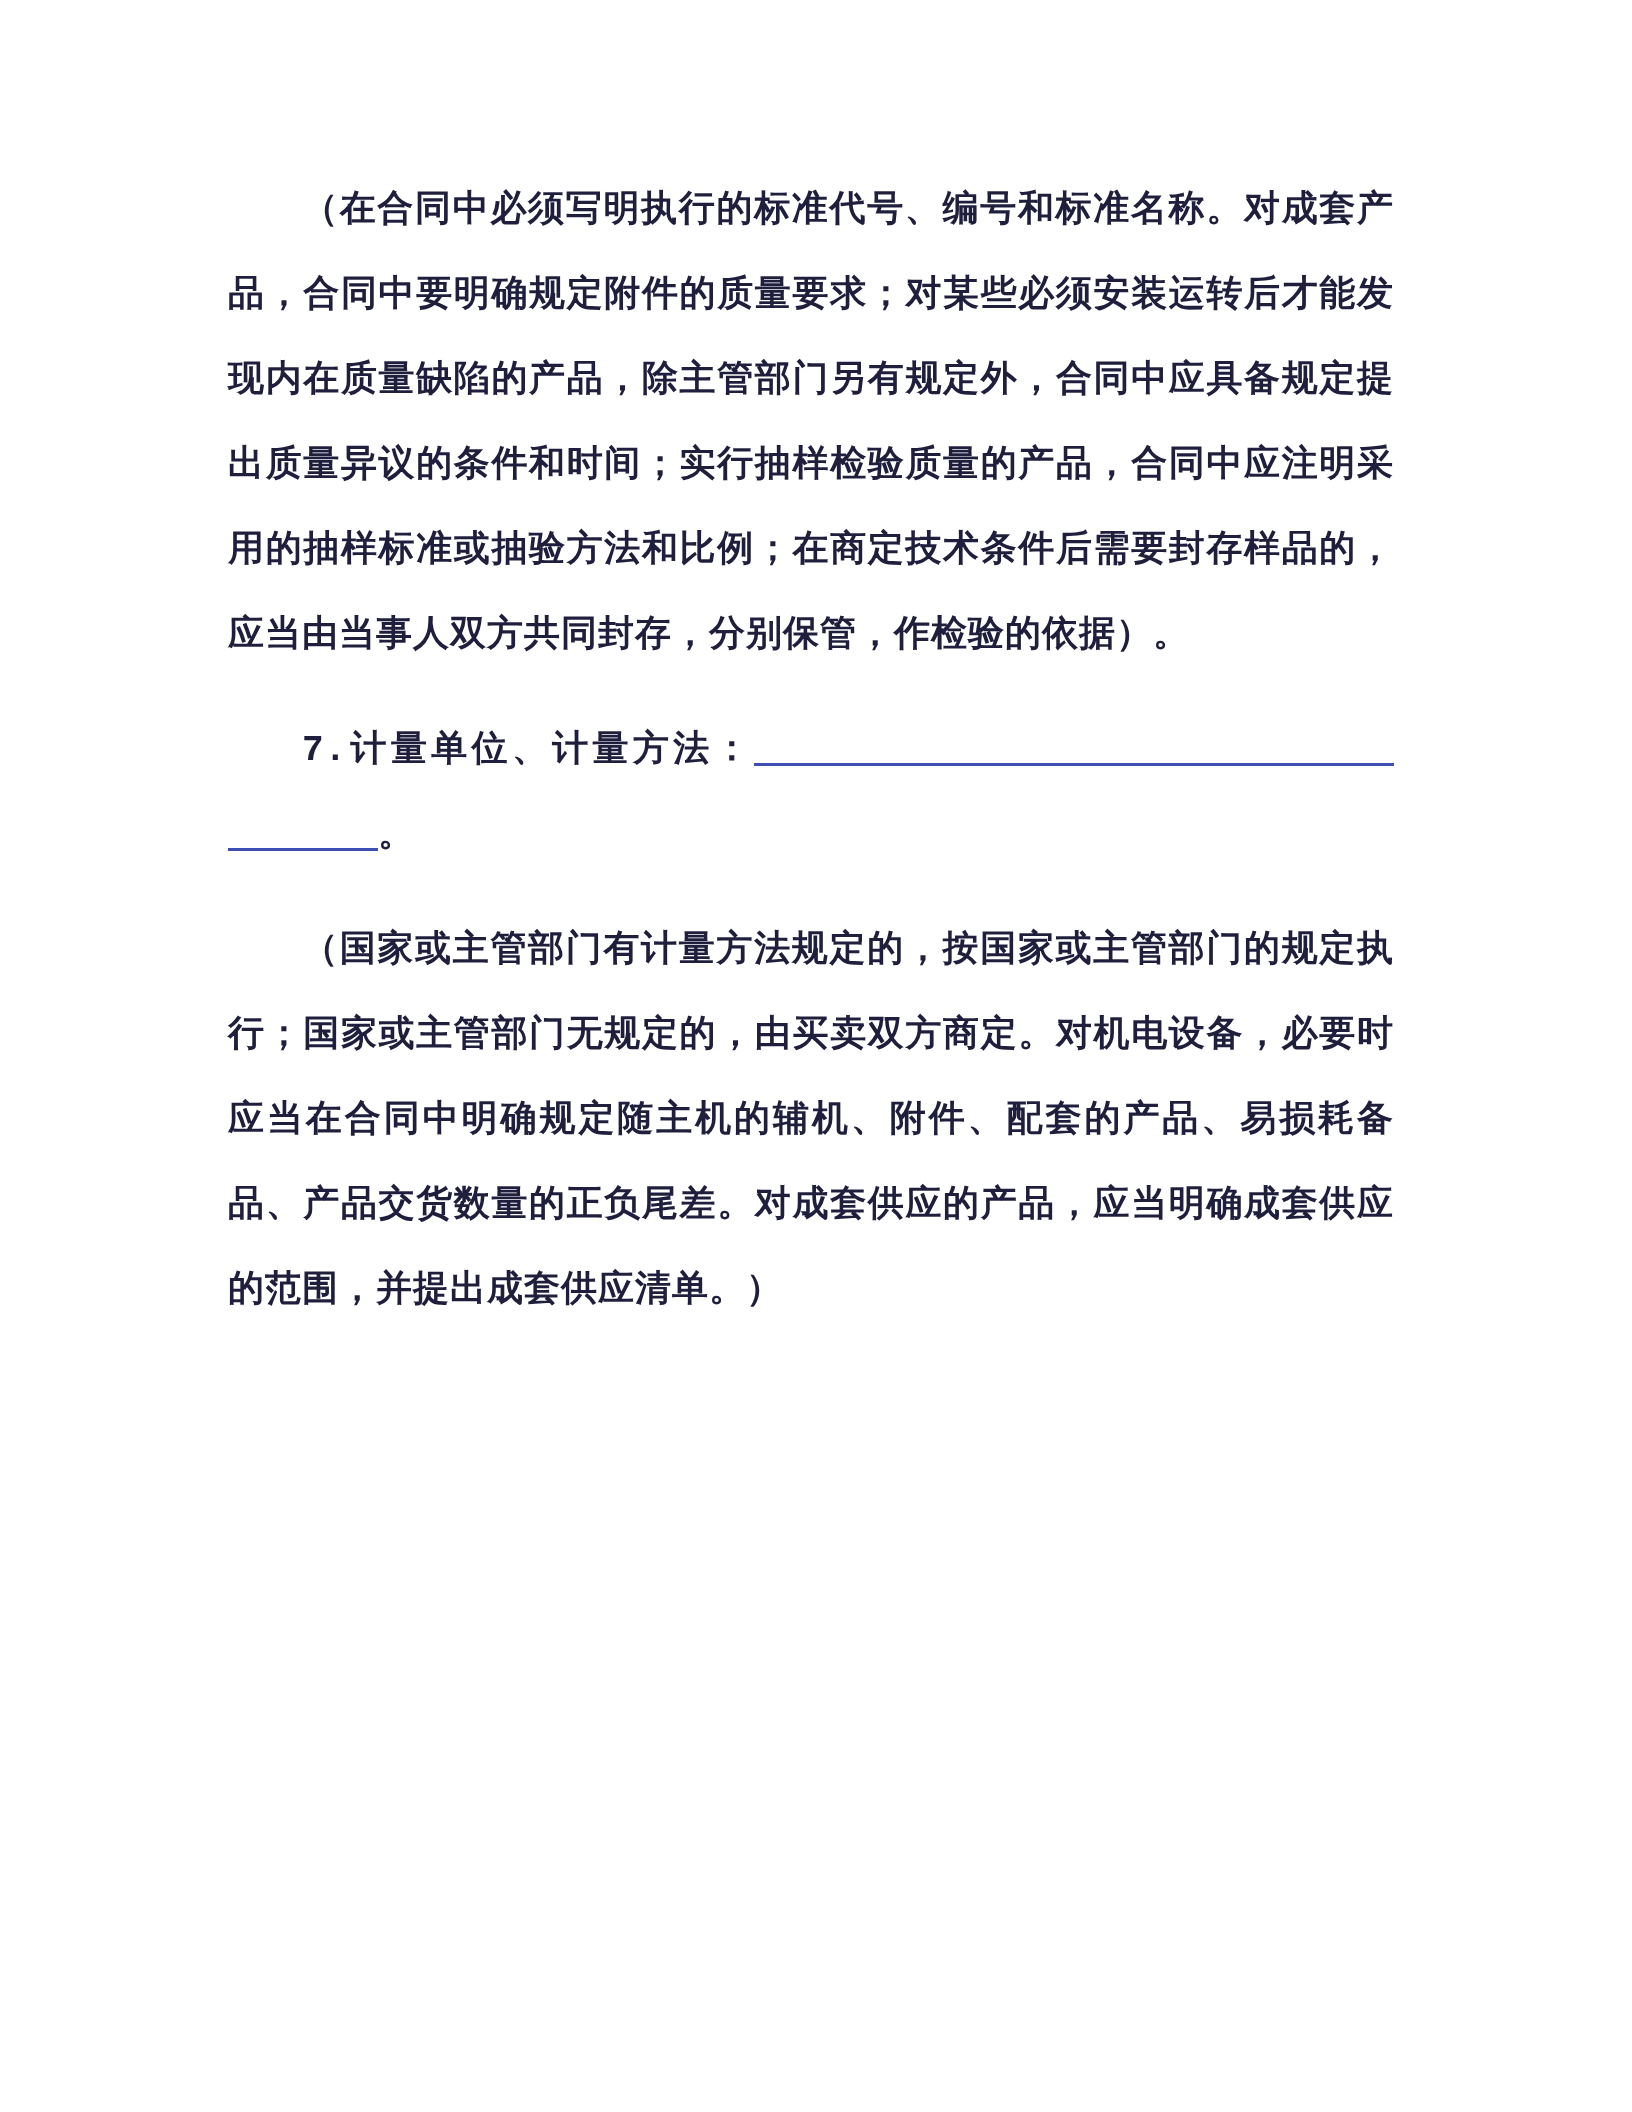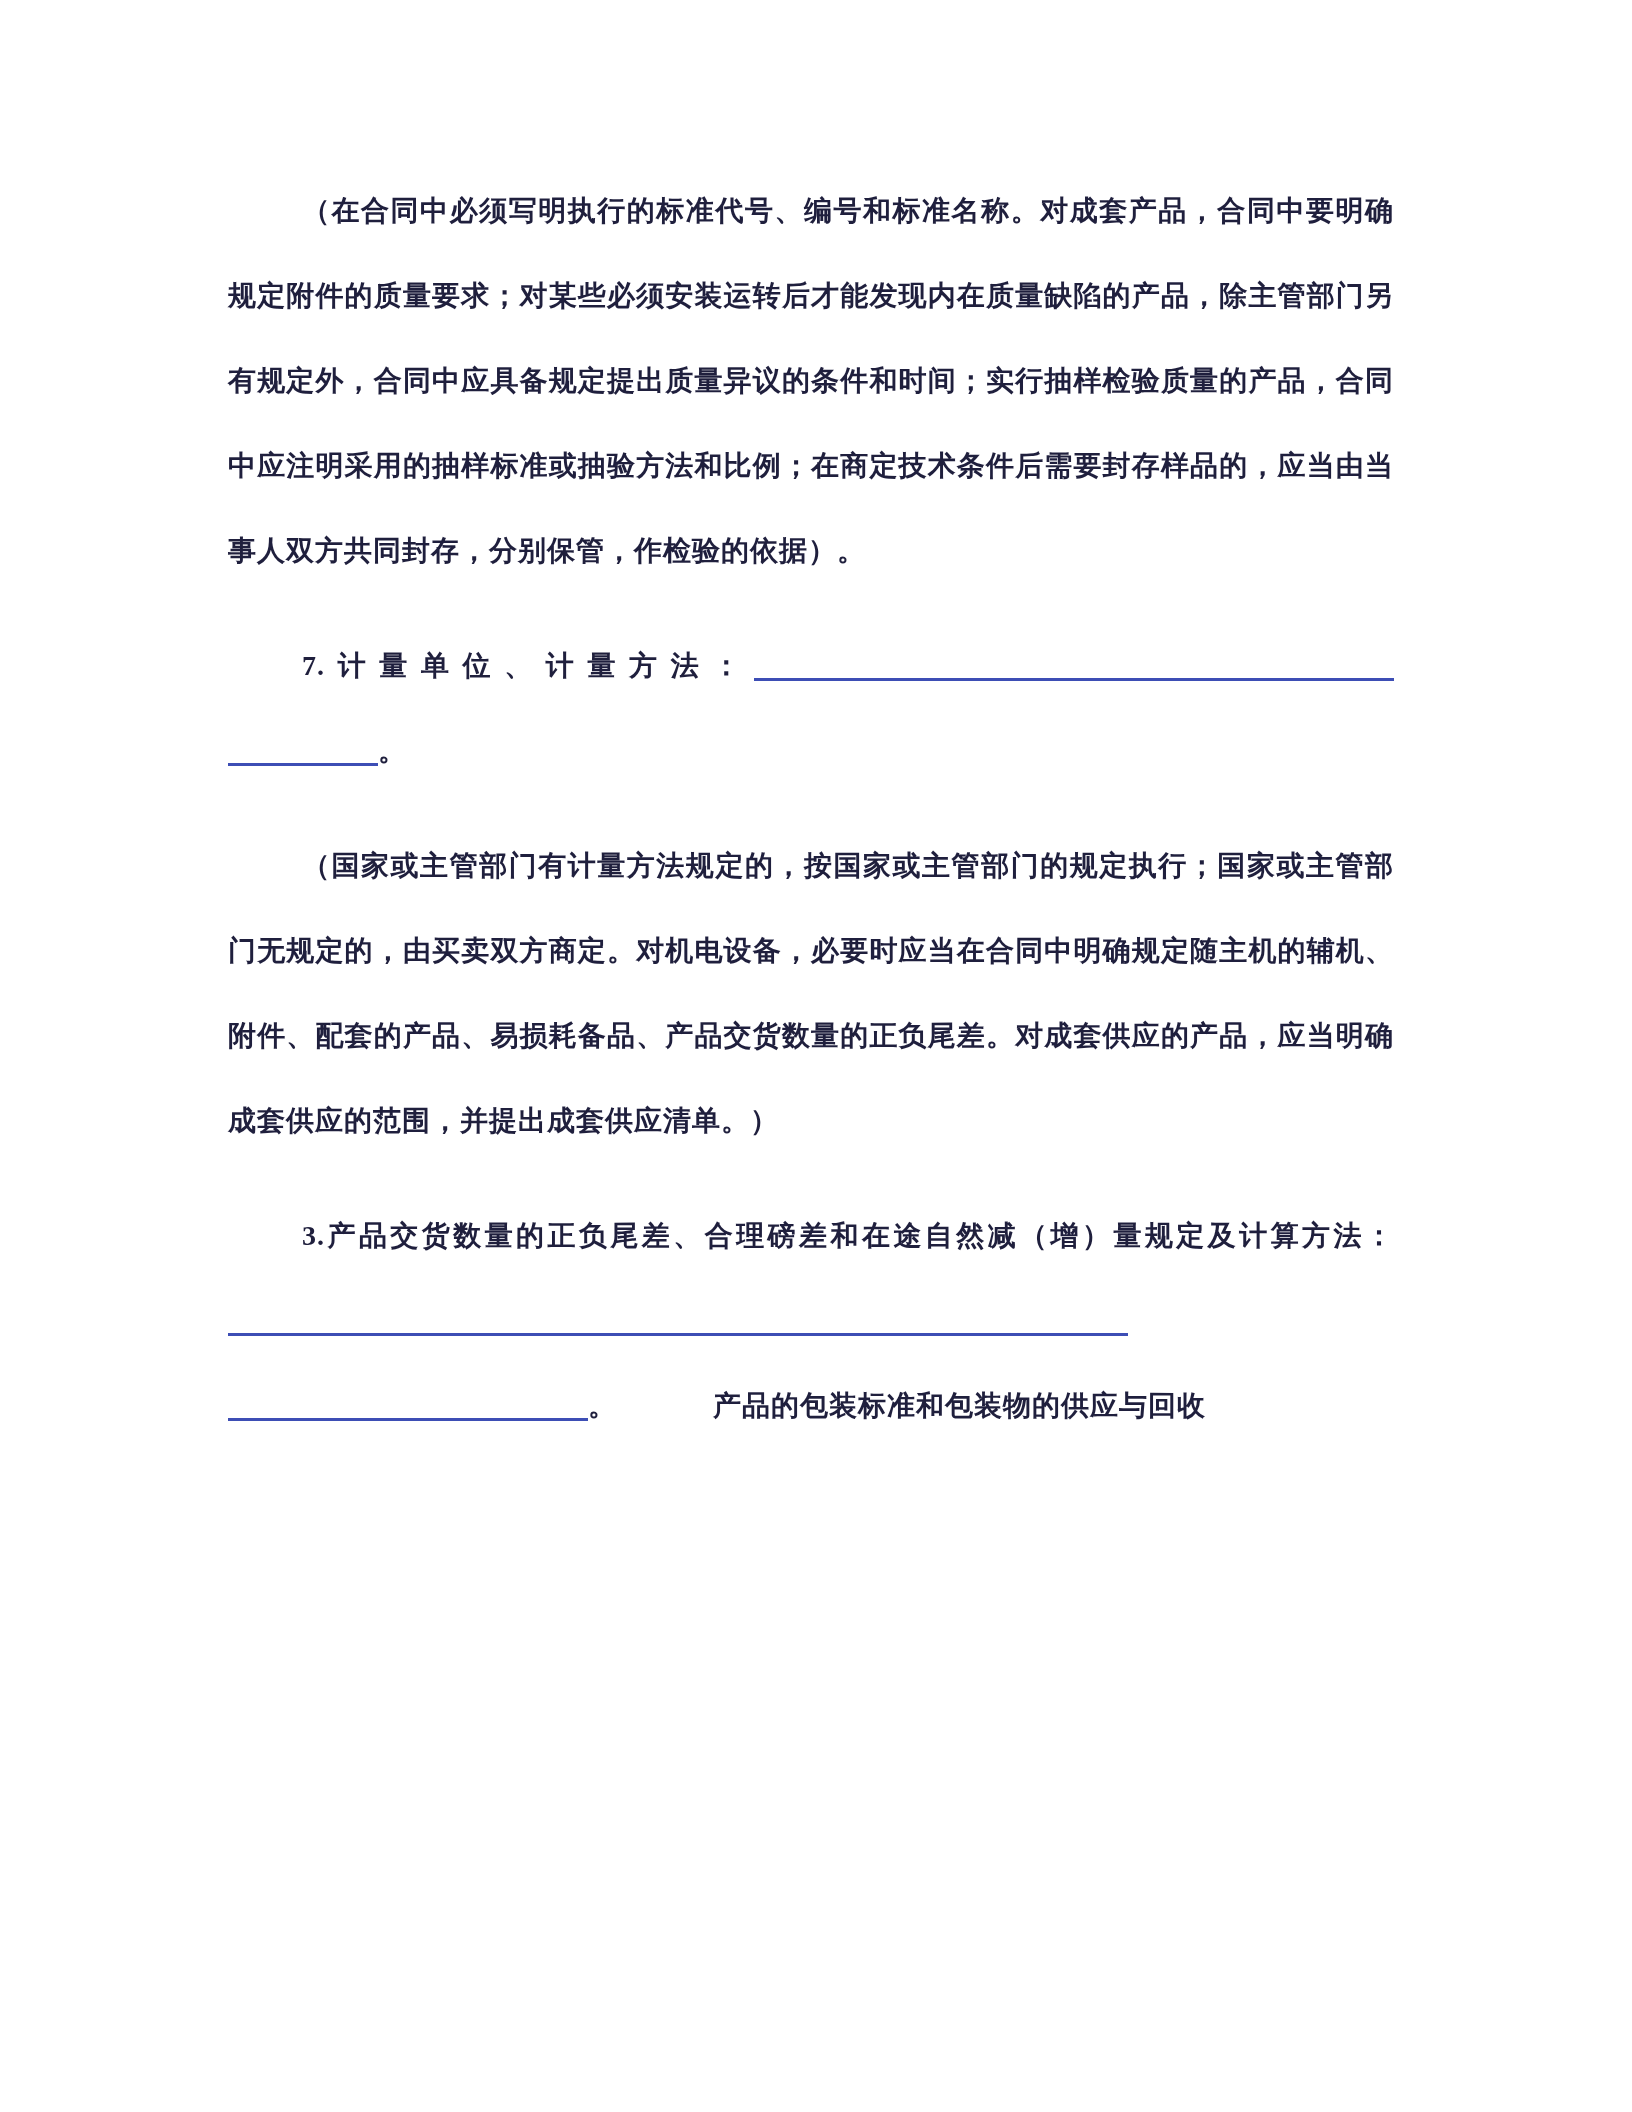--- a/index.html
+++ b/index.html
@@ -7,22 +7,22 @@
     padding: 0;
     background: #ffffff;
   }
   .page {
     position: relative;
     width: 1624px;
     height: 2112px;
     box-sizing: border-box;
     background: var(--bg, #ffffff);
     padding: 168px 230px 0 228px;
-    font-family: Liberation Serif, serif;
-    font-size: 28px;
+    font-family: Liberation Mono, monospace;
+    font-size: 36px;
     line-height: 85px;
     font-weight: 600;
     color: var(--text, #1f1f3d);
     overflow: hidden;
   }
   .para {
     margin: 0;
     text-align: justify;
     letter-spacing: 1px;
   }
@@ -42,15 +42,14 @@
   }
 </style>
 </head>
 <body>
 
 <div class="page" style="--bg: #ffffff; --text: #1f1f3d; --underline: #3d4eb5;">
   <div>
       <p class="para indent2"><span>（在合同中必须写明执行的标准代号、编号和标准名称。对成套产品，合同中要明确规定附件的质量要求；对某些必须安装运转后才能发现内在质量缺陷的产品，除主管部门另有规定外，合同中应具备规定提出质量异议的条件和时间；实行抽样检验质量的产品，合同中应注明采用的抽样标准或抽验方法和比例；在商定技术条件后需要封存样品的，应当由当事人双方共同封存，分别保管，作检验的依据）。</span></p>
       <p class="para indent2 spaced"><span>7.计量单位、计量方法：</span><span class="blank" style="width: 640px;"></span><span class="blank" style="width: 150px;"></span><span>。</span></p>
       <p class="para indent2 spaced"><span>（国家或主管部门有计量方法规定的，按国家或主管部门的规定执行；国家或主管部门无规定的，由买卖双方商定。对机电设备，必要时应当在合同中明确规定随主机的辅机、附件、配套的产品、易损耗备品、产品交货数量的正负尾差。对成套供应的产品，应当明确成套供应的范围，并提出成套供应清单。）</span></p>
-      <p class="para indent2 spaced"><span>3.产品交货数量的正负尾差、合理磅差和在途自然减（增）量规定及计算方法：</span><span class="blank" style="width: 900px;"></span><span class="blank" style="width: 360px;"></span><span>。</span><span class="gap" style="width: 96px;"></span><span>产品的包装标准和包装物的供应与回收</span></p>
     </div>
 </div>
 
 </body></html>

